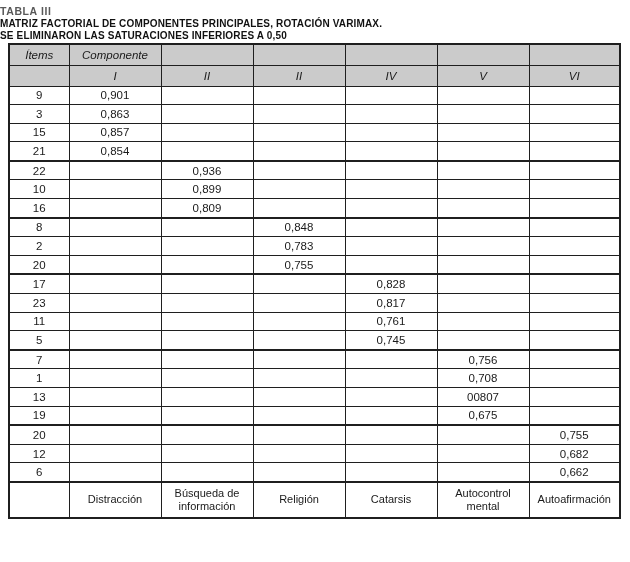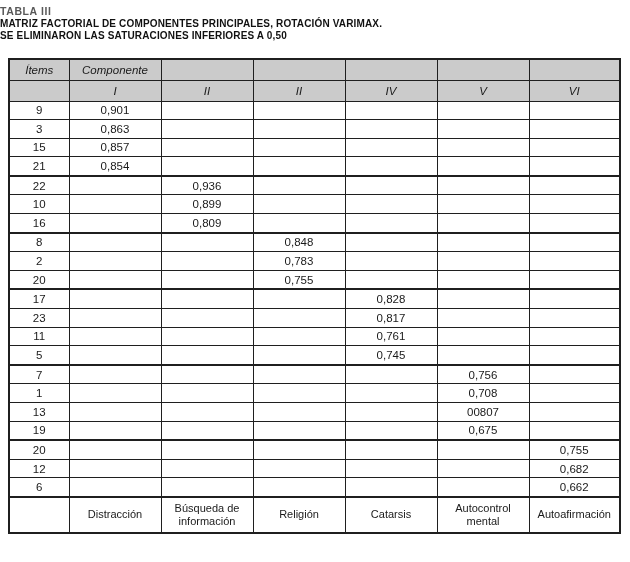--- a/index.html
+++ b/index.html
@@ -31,21 +31,21 @@
   .title-caption {
     font-size: 10px;
     letter-spacing: 0.15px;
     color: #111111;
     font-weight: bold;
   }
   table.factor-table {
     border-collapse: collapse;
     table-layout: fixed;
     width: 611px;
-    margin: 15px 0 0 8px;
+    margin: 0 0 0 8px;
     border: 2px solid var(--border, #1f1f1f);
   }
   .factor-table th,
   .factor-table td {
     border: 1px solid var(--border, #1f1f1f);
     text-align: center;
     vertical-align: middle;
     padding: 0;
     font-size: 11.5px;
     overflow: hidden;

